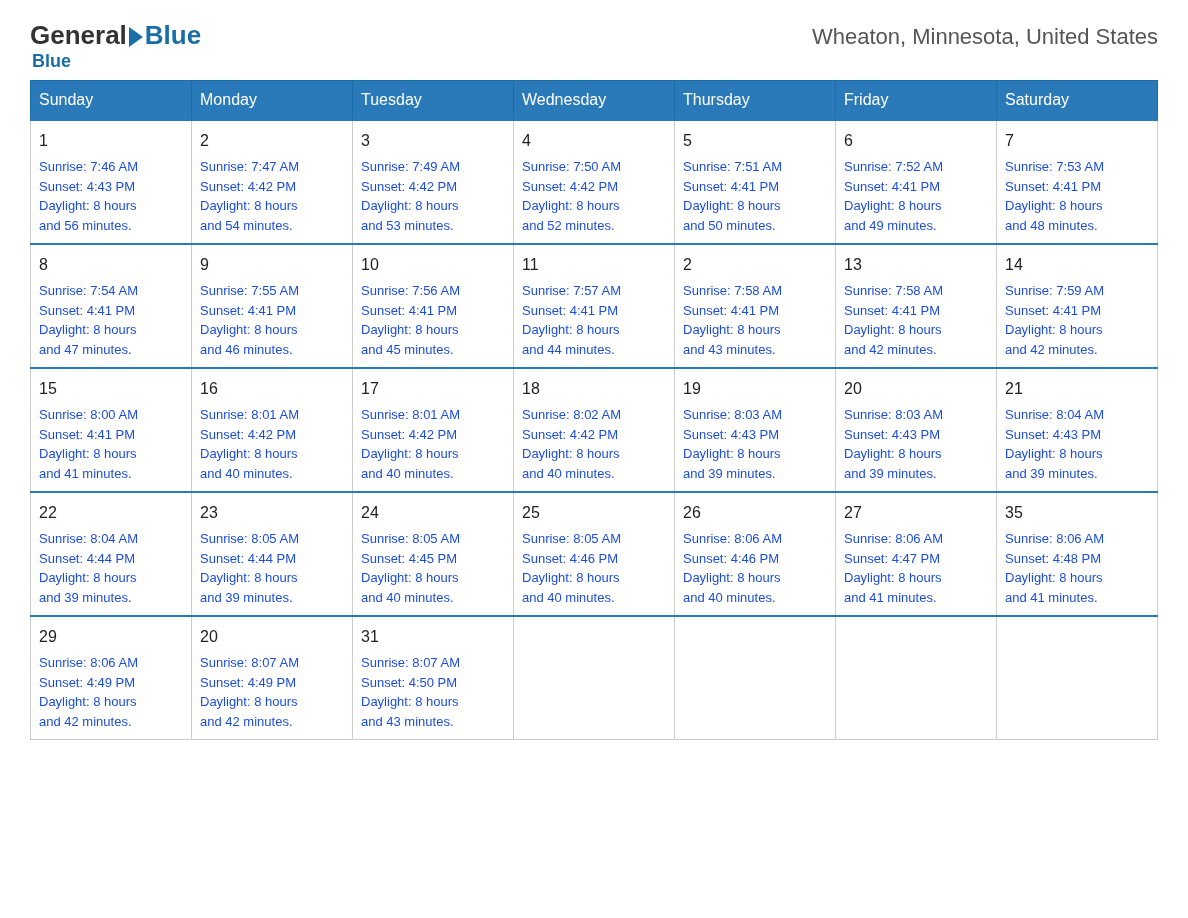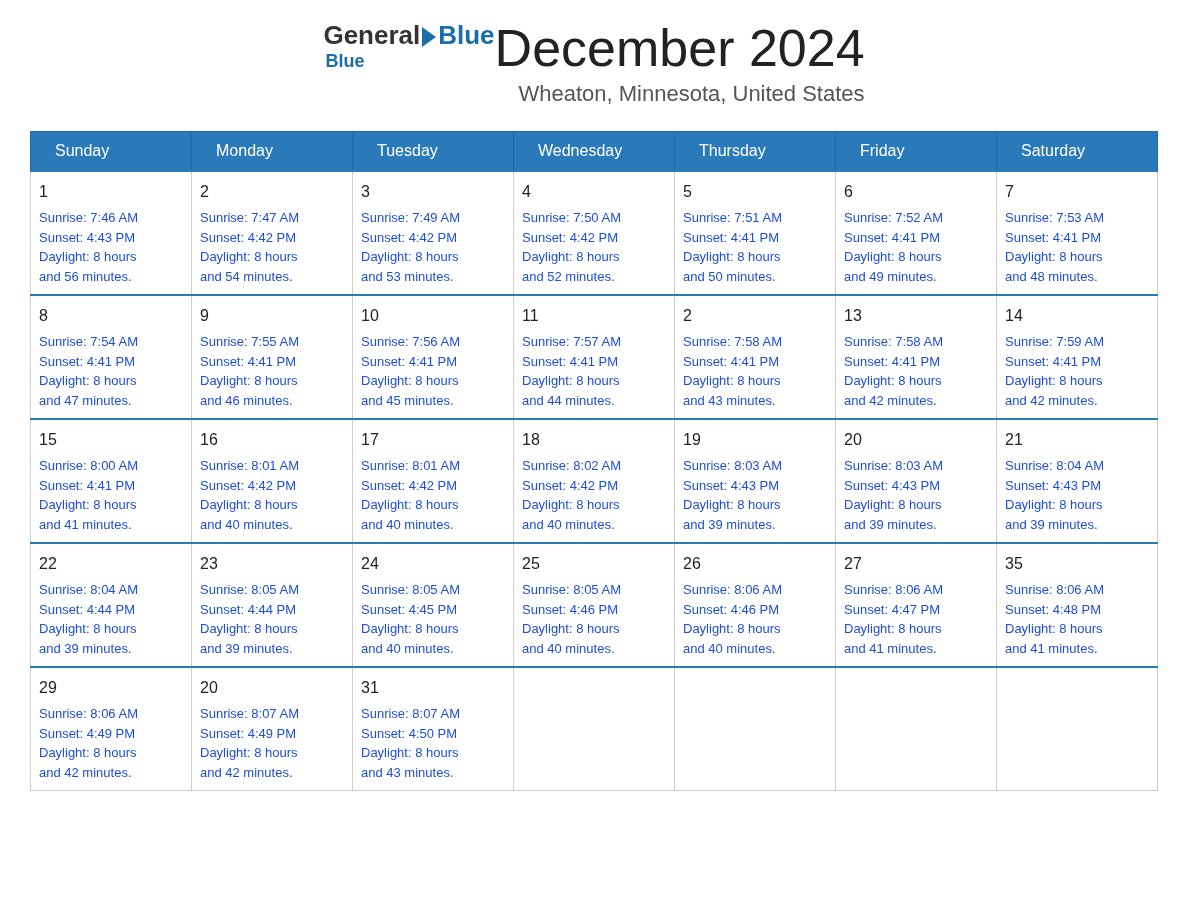--- a/index.html
+++ b/index.html
@@ -5,23 +5,23 @@
     * { box-sizing: border-box; margin: 0; padding: 0; }
     body {
       font-family: Arial, sans-serif;
       background: #fff;
       padding: 20px 30px;
       width: 1188px;
       min-height: 918px;
     }
     .header {
       display: flex;
-      justify-content: center;
+      justify-content: space-between;
       align-items: flex-start;
-      margin-bottom: 24px;
+      margin-bottom: 8px;
     }
     .logo {
       display: flex;
       flex-direction: column;
       align-items: flex-start;
     }
     .logo-text {
       display: flex;
       align-items: center;
       font-size: 26px;
@@ -66,21 +66,21 @@
       margin-top: 4px;
     }
     .calendar {
       width: 100%;
       border-collapse: collapse;
       border: 1px solid #aaa;
     }
     .calendar th {
       background-color: #2a79b8;
       color: #fff;
-      padding: 10px 24px;
+      padding: 10px 8px;
       font-size: 16px;
       font-weight: normal;
       text-align: left;
       border: 1px solid #1a6ea8;
     }
     .calendar td {
       vertical-align: top;
       padding: 8px;
       border: 1px solid #ccc;
       width: 14.28%;
@@ -115,21 +115,20 @@
 <div class="header">
   <div class="logo">
     <div class="logo-text">
       <span class="logo-general">General</span>
       <span class="logo-arrow"></span>
       <span class="logo-blue">Blue</span>
     </div>
     <div class="logo-subtitle">Blue</div>
   </div>
   <div class="title-section">
-    <div class="month-title">December 2024</div>
     <div class="location">Wheaton, Minnesota, United States</div>
   </div>
 </div>
 
 <table class="calendar">
   <thead>
     <tr>
       <th>Sunday</th>
       <th>Monday</th>
       <th>Tuesday</th>

